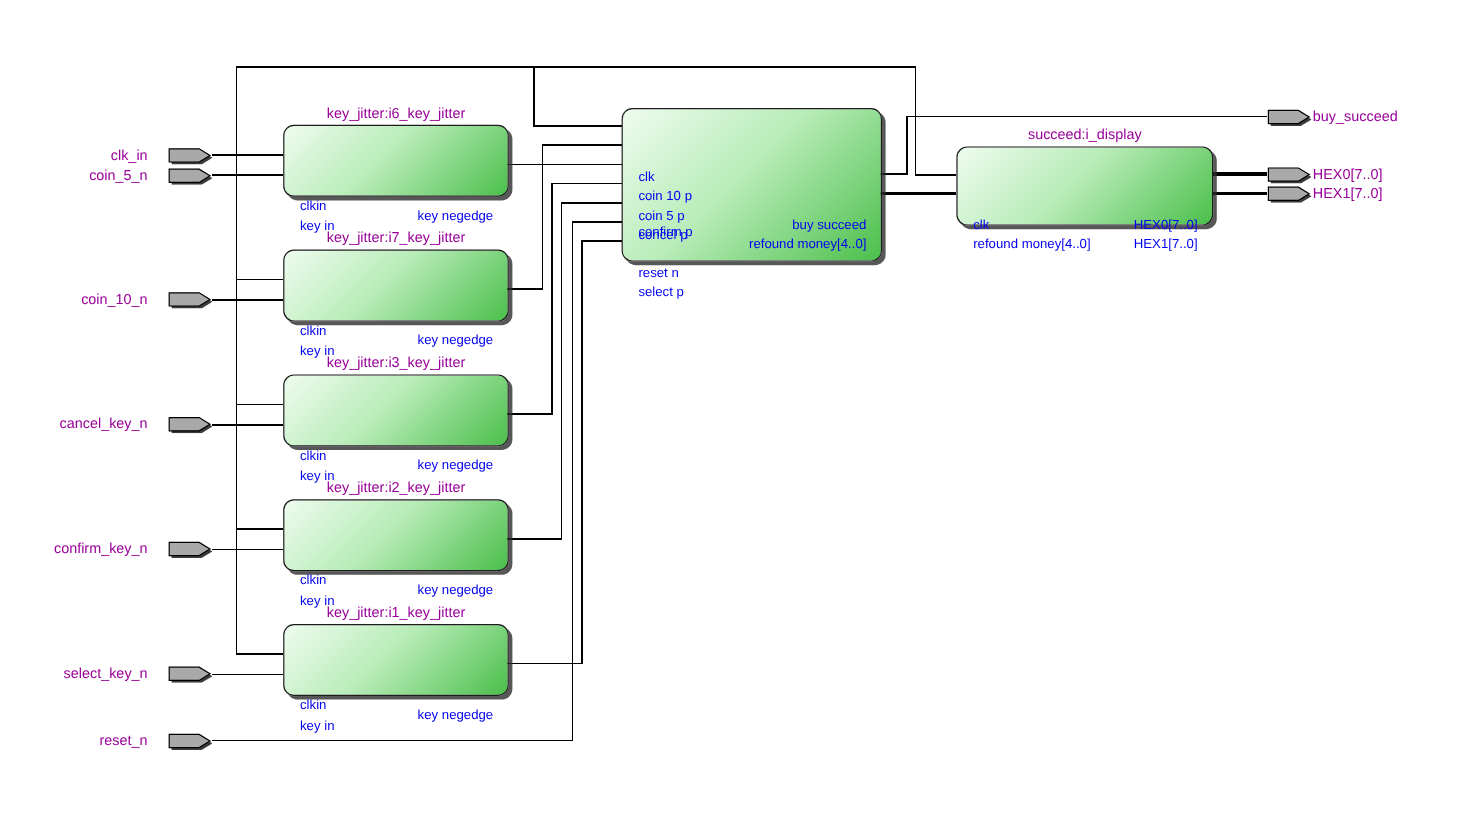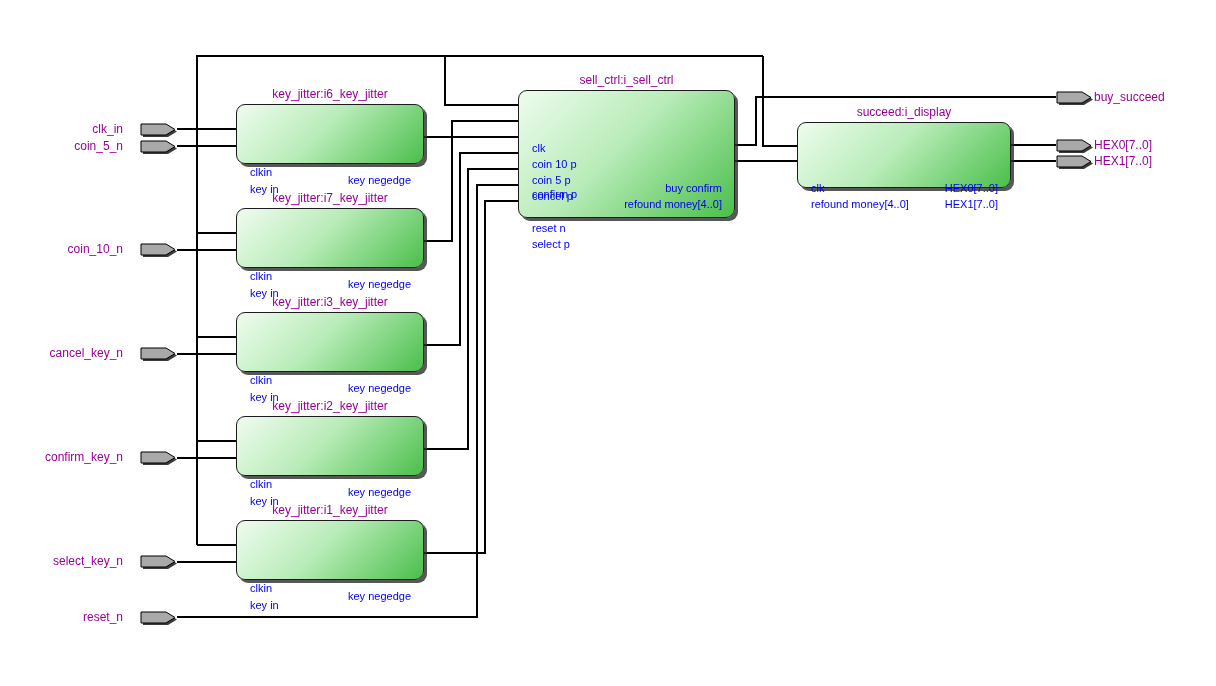--- a/index.html
+++ b/index.html
@@ -94,29 +94,28 @@
   </div>
 
   <div class="module" style="left:236px;top:520px;width:186px;height:58px">
     <div class="module-title">key_jitter:i1_key_jitter</div>
     <div class="port left" style="top:18px">clkin</div>
     <div class="port left" style="top:35px">key in</div>
     <div class="port right" style="top:26px">key negedge</div>
   </div>
 
   <div class="module" style="left:518px;top:90px;width:215px;height:126px">
-    <div class="module-title">sell_ctrl:i_sell_ctrl</div>
     <div class="port left" style="top:8px">clk</div>
     <div class="port left" style="top:24px">coin 10 p</div>
     <div class="port left" style="top:40px">coin 5 p</div>
     <div class="port left" style="top:56px">concel p</div>
     <div class="port left" style="top:54px">confirm p</div>
     <div class="port left" style="top:88px">reset n</div>
     <div class="port left" style="top:104px">select p</div>
-    <div class="port right" style="top:48px">buy confirm</div>
+    <div class="port right" style="top:48px">buy succeed</div>
     <div class="port right" style="top:64px">refound money[4..0]</div>
   </div>
 
   <div class="module" style="left:797px;top:122px;width:212px;height:64px">
     <div class="module-title">succeed:i_display</div>
     <div class="port left" style="top:16px">clk</div>
     <div class="port left" style="top:32px">refound money[4..0]</div>
     <div class="port right" style="top:16px">HEX0[7..0]</div>
     <div class="port right" style="top:32px">HEX1[7..0]</div>
   </div>

